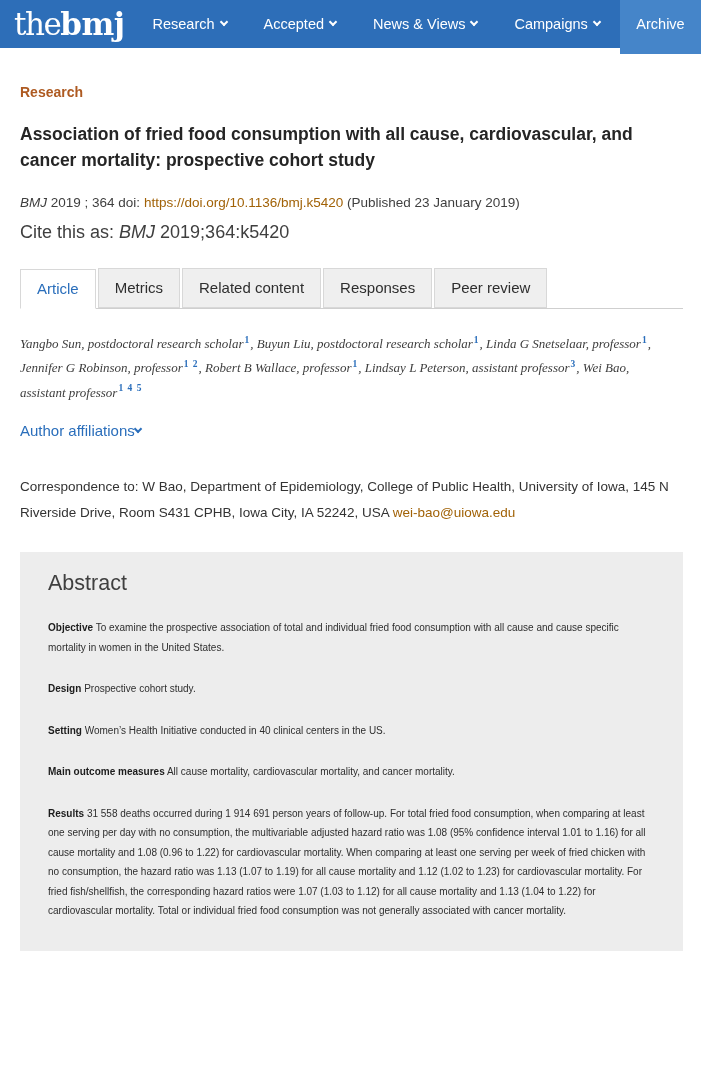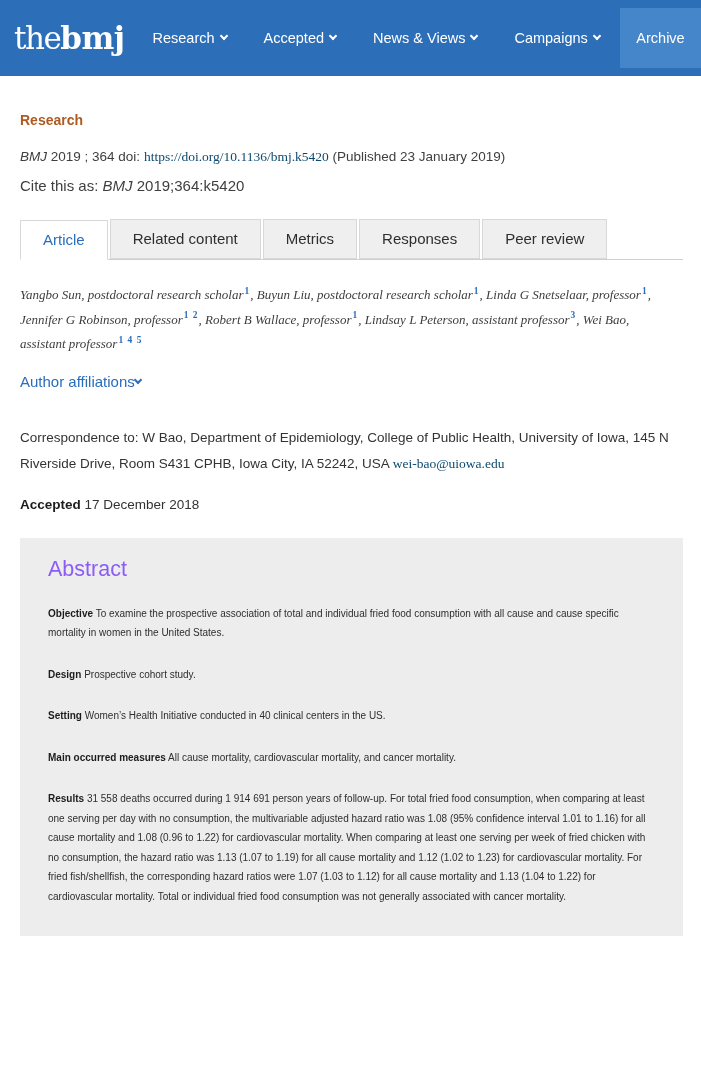--- a/index.html
+++ b/index.html
@@ -5,21 +5,21 @@
   * { margin:0; padding:0; box-sizing:border-box; }
   html,body { background:#fff; }
   body {
     width:701px; height:1074px;
     font-family:"Liberation Sans", sans-serif;
     color:#333; overflow:hidden;
   }
 
   
   .header {
-    height:76px; background:#2d6eb8;
+    height:48px; background:#2d6eb8;
     display:flex; align-items:center;
     padding-left:14px;
   }
   .logo {
     font-family:"DejaVu Serif", serif;
     color:#fff; font-size:31px; line-height:1;
     margin-right:28px; white-space:nowrap; cursor:pointer;
   }
   .logo .the { font-weight:400; letter-spacing:-1.5px; }
   .logo .bmj { font-weight:700; letter-spacing:-0.5px; }
@@ -46,31 +46,31 @@
   .section-label {
     margin-top:36px; color:#ae5a21;
     font-size:14px; font-weight:700;
   }
   .title {
     margin-top:21px; font-size:17.5px; font-weight:700;
     color:#252525; line-height:1.5; max-width:660px;
   }
   .citation { margin-top:21px; font-size:13.5px; color:#3f3f3f; }
   .citation em, .cite-as em { font-style:italic; }
-  a.link { color:#0c4a6e; text-decoration:none; cursor:pointer;font-family:Liberation Serif, serif; }
-  .cite-as { margin-top:12px; font-size:15px; color:#3f3f3f; }
+  a.link { color:#a16207; text-decoration:none; cursor:pointer; }
+  .cite-as { margin-top:12px; font-size:18px; color:#3f3f3f; }
 
   
   .tabbar {
     margin-top:25px; display:flex; align-items:flex-end;
     border-bottom:1px solid #cfcfcf;
   }
   .tab {
     background:#efefef; border:1px solid #d8d8d8;
-    padding:10px 22px 11px; font-size:15px; color:#2e2e2e;
+    padding:10px 16px 11px; font-size:15px; color:#2e2e2e;
     margin-right:2px; cursor:pointer; white-space:nowrap;
   }
   .tab.active {
     background:#fff; color:#2a6ebb;
     border-bottom:1px solid #fff; margin-bottom:-1px;
   }
 
   
   .authors {
     margin-top:23px; max-width:656px;
@@ -96,21 +96,21 @@
   }
   .accepted { margin-top:19px; font-size:13.5px; color:#333; }
   .accepted b { color:#1d1d1d; }
 
   
   .abstract {
     margin-top:26px; background:#ededed;
     padding:19px 28px 30px 28px;
   }
   .abstract h2 {
-    font-weight:400; font-size:21.5px; color:#8b5cf6;
+    font-weight:400; font-size:21.5px; color:#404040;
   }
   .abs-para {
     margin-top:22px; font-size:10px; line-height:1.95; color:#2e2e2e;
   }
   .abs-para b { color:#1c1c1c; }
 </style>
 </head>
 <body>
 
 <div class="header">
@@ -133,39 +133,40 @@
       <span class="chev-white"></span>
     </div>
   </div>
   <div class="archive">Archive</div>
 </div>
 
 <div class="content">
 
   <div class="section-label">Research</div>
 
+  <h1 class="title">Association of fried food consumption with all cause, cardiovascular, and cancer mortality: prospective cohort study</h1>
 
   <div class="citation">
     <em>BMJ</em>
     <span>2019 ; 364</span>
     <span>doi:</span>
     <a class="link">https://doi.org/10.1136/bmj.k5420</a>
     <span>(Published 23 January 2019)</span>
   </div>
 
   <div class="cite-as">
     <span>Cite this as:</span>
     <em>BMJ</em>
     <span>2019;364:k5420</span>
   </div>
 
   <div class="tabbar">
     <div class="tab active">Article</div>
+    <div class="tab">Metrics</div>
     <div class="tab">Related content</div>
-    <div class="tab">Metrics</div>
     <div class="tab">Responses</div>
     <div class="tab">Peer review</div>
   </div>
 
   <div class="authors">
     <span class="author"><span>Yangbo Sun, postdoctoral research scholar</span><span class="sup">1</span><span>,  </span></span>
     <span class="author"><span>Buyun Liu, postdoctoral research scholar</span><span class="sup">1</span><span>,  </span></span>
     <span class="author"><span>Linda G Snetselaar, professor</span><span class="sup">1</span><span>,  </span></span>
     <span class="author"><span>Jennifer G Robinson, professor</span><span class="sup">1 2</span><span>,  </span></span>
     <span class="author"><span>Robert B Wallace, professor</span><span class="sup">1</span><span>,  </span></span>
@@ -176,42 +177,38 @@
   <div class="affiliations">
     <span>Author affiliations</span>
     <span class="chev-blue"></span>
   </div>
 
   <div class="correspondence">
     <span>Correspondence to: W Bao, Department of Epidemiology, College of Public Health, University of Iowa, 145 N Riverside Drive, Room S431 CPHB, Iowa City, IA 52242, USA</span>
     <a class="link">wei-bao@uiowa.edu</a>
   </div>
 
-  <div class="accepted">
-    <b>Accepted</b>
-    <span>17 December 2018</span>
-  </div>
 
   <div class="abstract">
     <h2>Abstract</h2>
 
     <p class="abs-para">
       <b>Objective</b>
       <span>To examine the prospective association of total and individual fried food consumption with all cause and cause specific mortality in women in the United States.</span>
     </p>
     <p class="abs-para">
       <b>Design</b>
       <span>Prospective cohort study.</span>
     </p>
     <p class="abs-para">
       <b>Setting</b>
       <span>Women’s Health Initiative conducted in 40 clinical centers in the US.</span>
     </p>
     <p class="abs-para">
-      <b>Main occurred measures</b>
+      <b>Main outcome measures</b>
       <span>All cause mortality, cardiovascular mortality, and cancer mortality.</span>
     </p>
     <p class="abs-para">
       <b>Results</b>
       <span>31 558 deaths occurred during 1 914 691 person years of follow-up. For total fried food consumption, when comparing at least one serving per day with no consumption, the multivariable adjusted hazard ratio was 1.08 (95% confidence interval 1.01 to 1.16) for all cause mortality and 1.08 (0.96 to 1.22) for cardiovascular mortality. When comparing at least one serving per week of fried chicken with no consumption, the hazard ratio was 1.13 (1.07 to 1.19) for all cause mortality and 1.12 (1.02 to 1.23) for cardiovascular mortality. For fried fish/shellfish, the corresponding hazard ratios were 1.07 (1.03 to 1.12) for all cause mortality and 1.13 (1.04 to 1.22) for cardiovascular mortality. Total or individual fried food consumption was not generally associated with cancer mortality.</span>
     </p>
 
   </div>
 
 </div>

